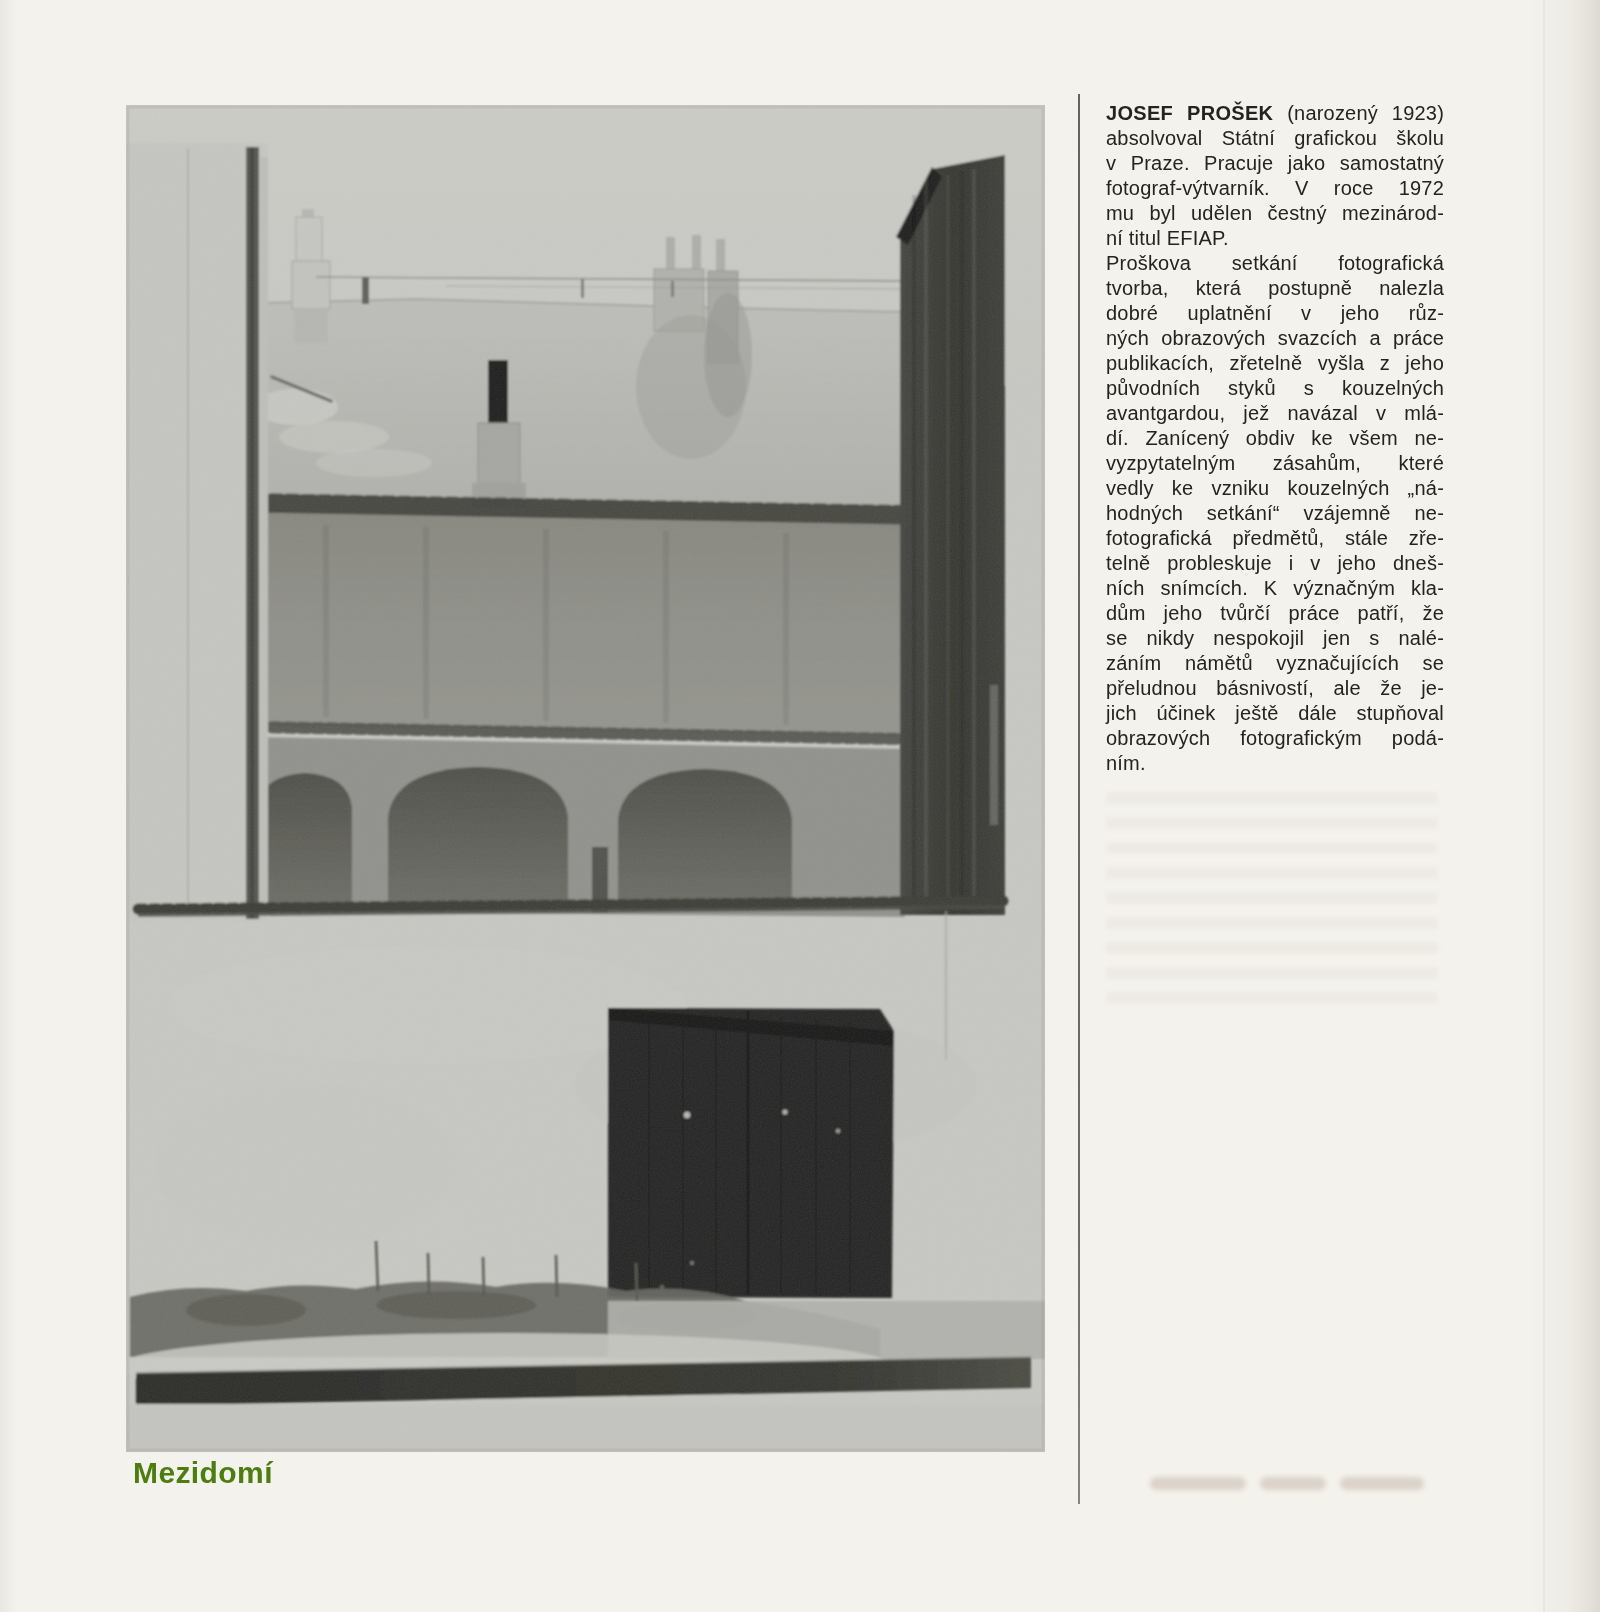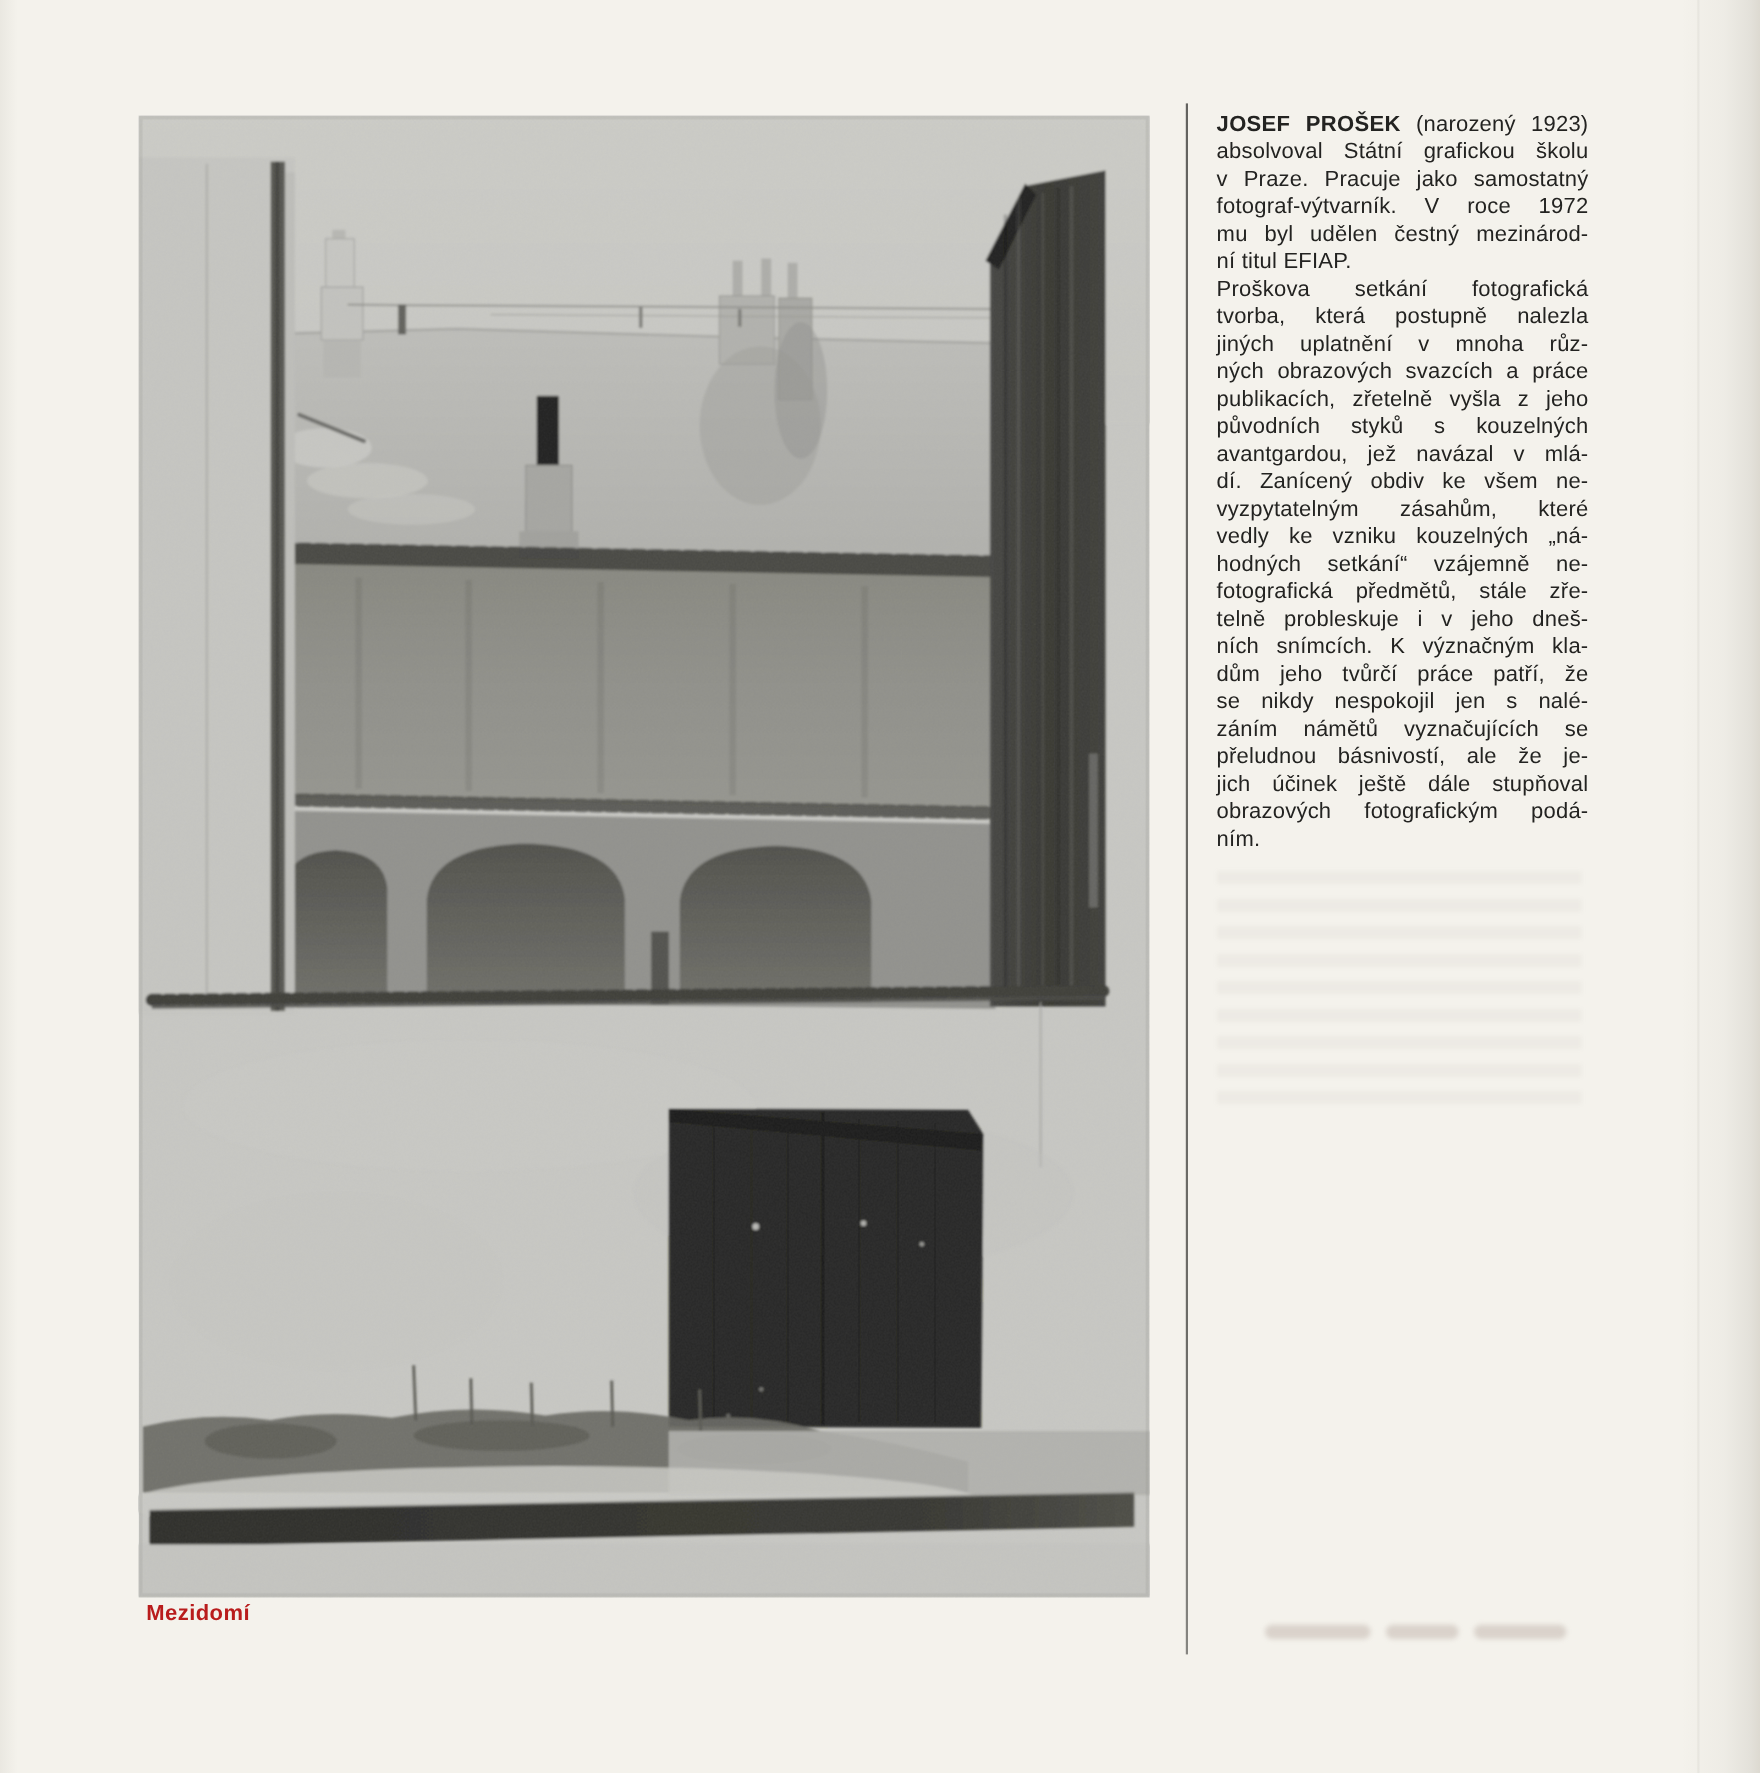--- a/index.html
+++ b/index.html
@@ -23,21 +23,21 @@
     position:absolute;top:0;left:0;width:16px;height:100%;
     background:linear-gradient(to right, rgba(100,95,80,0.07), rgba(100,95,80,0));
     pointer-events:none;
   }
   .photo{
     position:absolute;left:126px;top:105px;width:919px;height:1347px;
   }
   .photo svg{display:block;width:100%;height:100%;}
   .caption{
     position:absolute;left:133px;top:1456px;
-    font-size:20px;font-weight:bold;letter-spacing:0.4px;color:#b91c1c;
+    font-size:30px;font-weight:bold;letter-spacing:0.4px;color:#4d7c0f;
   }
   .col-rule{
     position:absolute;left:1078px;top:94px;width:2px;height:1410px;
     background:linear-gradient(#3f3f3c, #4a4a46 80%, #6a6a66);
     opacity:0.8;
   }
   .article{
     position:absolute;left:1106px;top:101px;width:338px;
     font-size:20px;line-height:25px;color:#232321;
     letter-spacing:0.2px;
@@ -257,21 +257,21 @@
 
 <div class="article">
     <div class="tline just"><b>JOSEF PROŠEK</b> (narozený 1923)</div>
     <div class="tline just">absolvoval Státní grafickou školu</div>
     <div class="tline just">v Praze. Pracuje jako samostatný</div>
     <div class="tline just">fotograf-výtvarník. V roce 1972</div>
     <div class="tline just">mu byl udělen čestný mezinárod-</div>
     <div class="tline">ní titul EFIAP.</div>
     <div class="tline just">Proškova setkání fotografická</div>
     <div class="tline just">tvorba, která postupně nalezla</div>
-    <div class="tline just">jiných uplatnění v mnoha růz-</div>
+    <div class="tline just">dobré uplatnění v jeho růz-</div>
     <div class="tline just">ných obrazových svazcích a práce</div>
     <div class="tline just">publikacích, zřetelně vyšla z jeho</div>
     <div class="tline just">původních styků s kouzelných</div>
     <div class="tline just">avantgardou, jež navázal v mlá-</div>
     <div class="tline just">dí. Zanícený obdiv ke všem ne-</div>
     <div class="tline just">vyzpytatelným zásahům, které</div>
     <div class="tline just">vedly ke vzniku kouzelných „ná-</div>
     <div class="tline just">hodných setkání“ vzájemně ne-</div>
     <div class="tline just">fotografická předmětů, stále zře-</div>
     <div class="tline just">telně probleskuje i v jeho dneš-</div>

